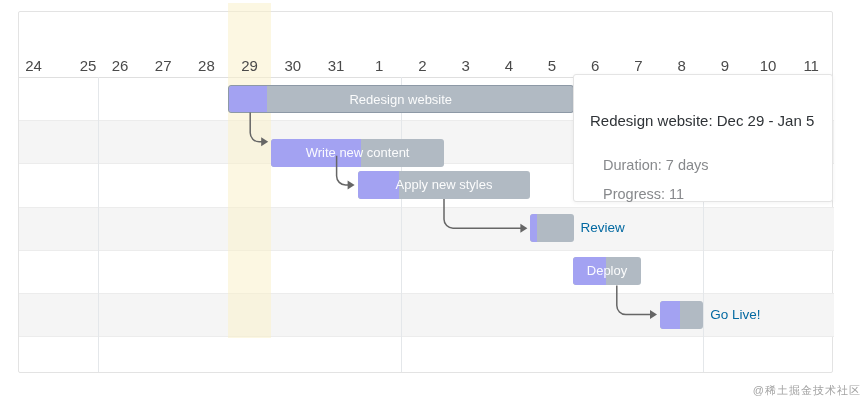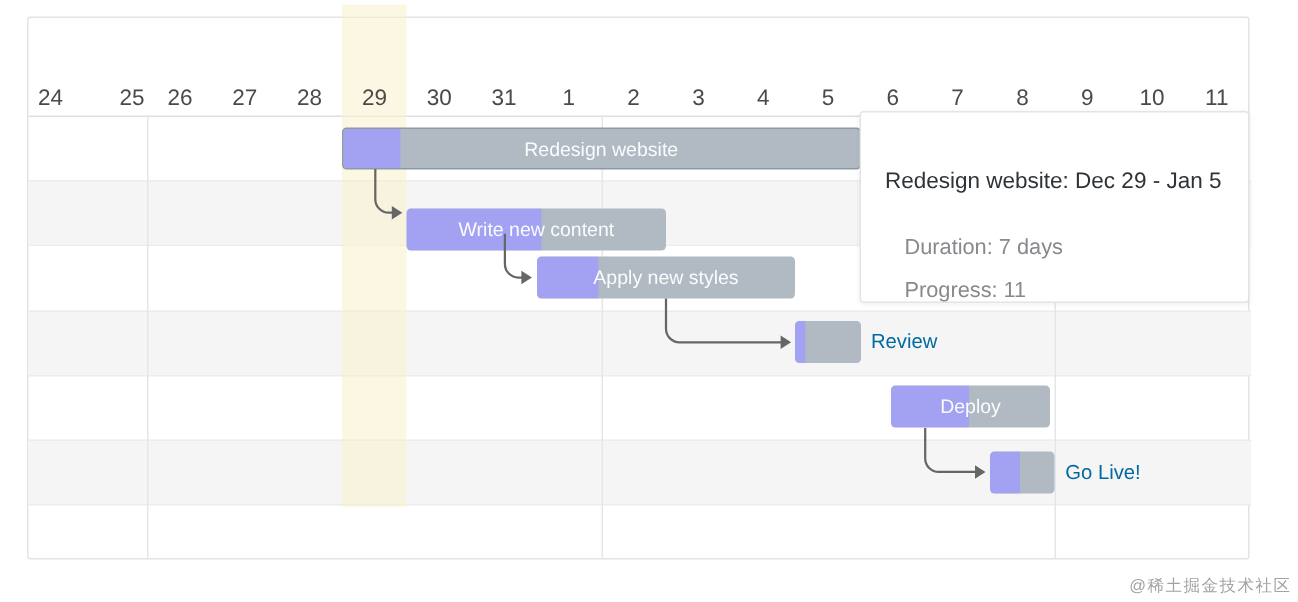--- a/index.html
+++ b/index.html
@@ -118,21 +118,21 @@
           <div class="task-bar-label">Write new content</div>
         </div>
         <div class="task-bar" style="left: 338.6px; top: 159px; width: 172.8px;">
           <div class="task-progress" style="width: 24%;"></div>
           <div class="task-bar-label">Apply new styles</div>
         </div>
         <div class="task-bar" style="left: 511.4px; top: 202.2px; width: 43.2px;">
           <div class="task-progress" style="width: 15%;"></div>
         </div>
         <div class="task-side-label" style="left: 561.6px; top: 202.2px;">Review</div>
-        <div class="task-bar" style="left: 575px; top: 245.4px; width: 106px;">
+        <div class="task-bar" style="left: 554px; top: 245.4px; width: 68px;">
           <div class="task-progress" style="width: 49%;"></div>
           <div class="task-bar-label">Deploy</div>
         </div>
         <div class="task-bar" style="left: 641px; top: 288.6px; width: 43.2px;">
           <div class="task-progress" style="width: 46%;"></div>
         </div>
         <div class="task-side-label" style="left: 691.2px; top: 288.6px;">Go Live!</div>
         <svg class="arrows-layer" width="815" height="362">
           <path d="M 231.20000000000005 100.6 V 120.80000000000001 a 9 9 0 0 0 9 9 H 243.20000000000005" fill="none" stroke="#666666" stroke-width="1.5"></path>
           <path d="M 242.20000000000005 125.30000000000001 L 249.20000000000005 129.8 L 242.20000000000005 134.3 Z" fill="#666666"></path>

